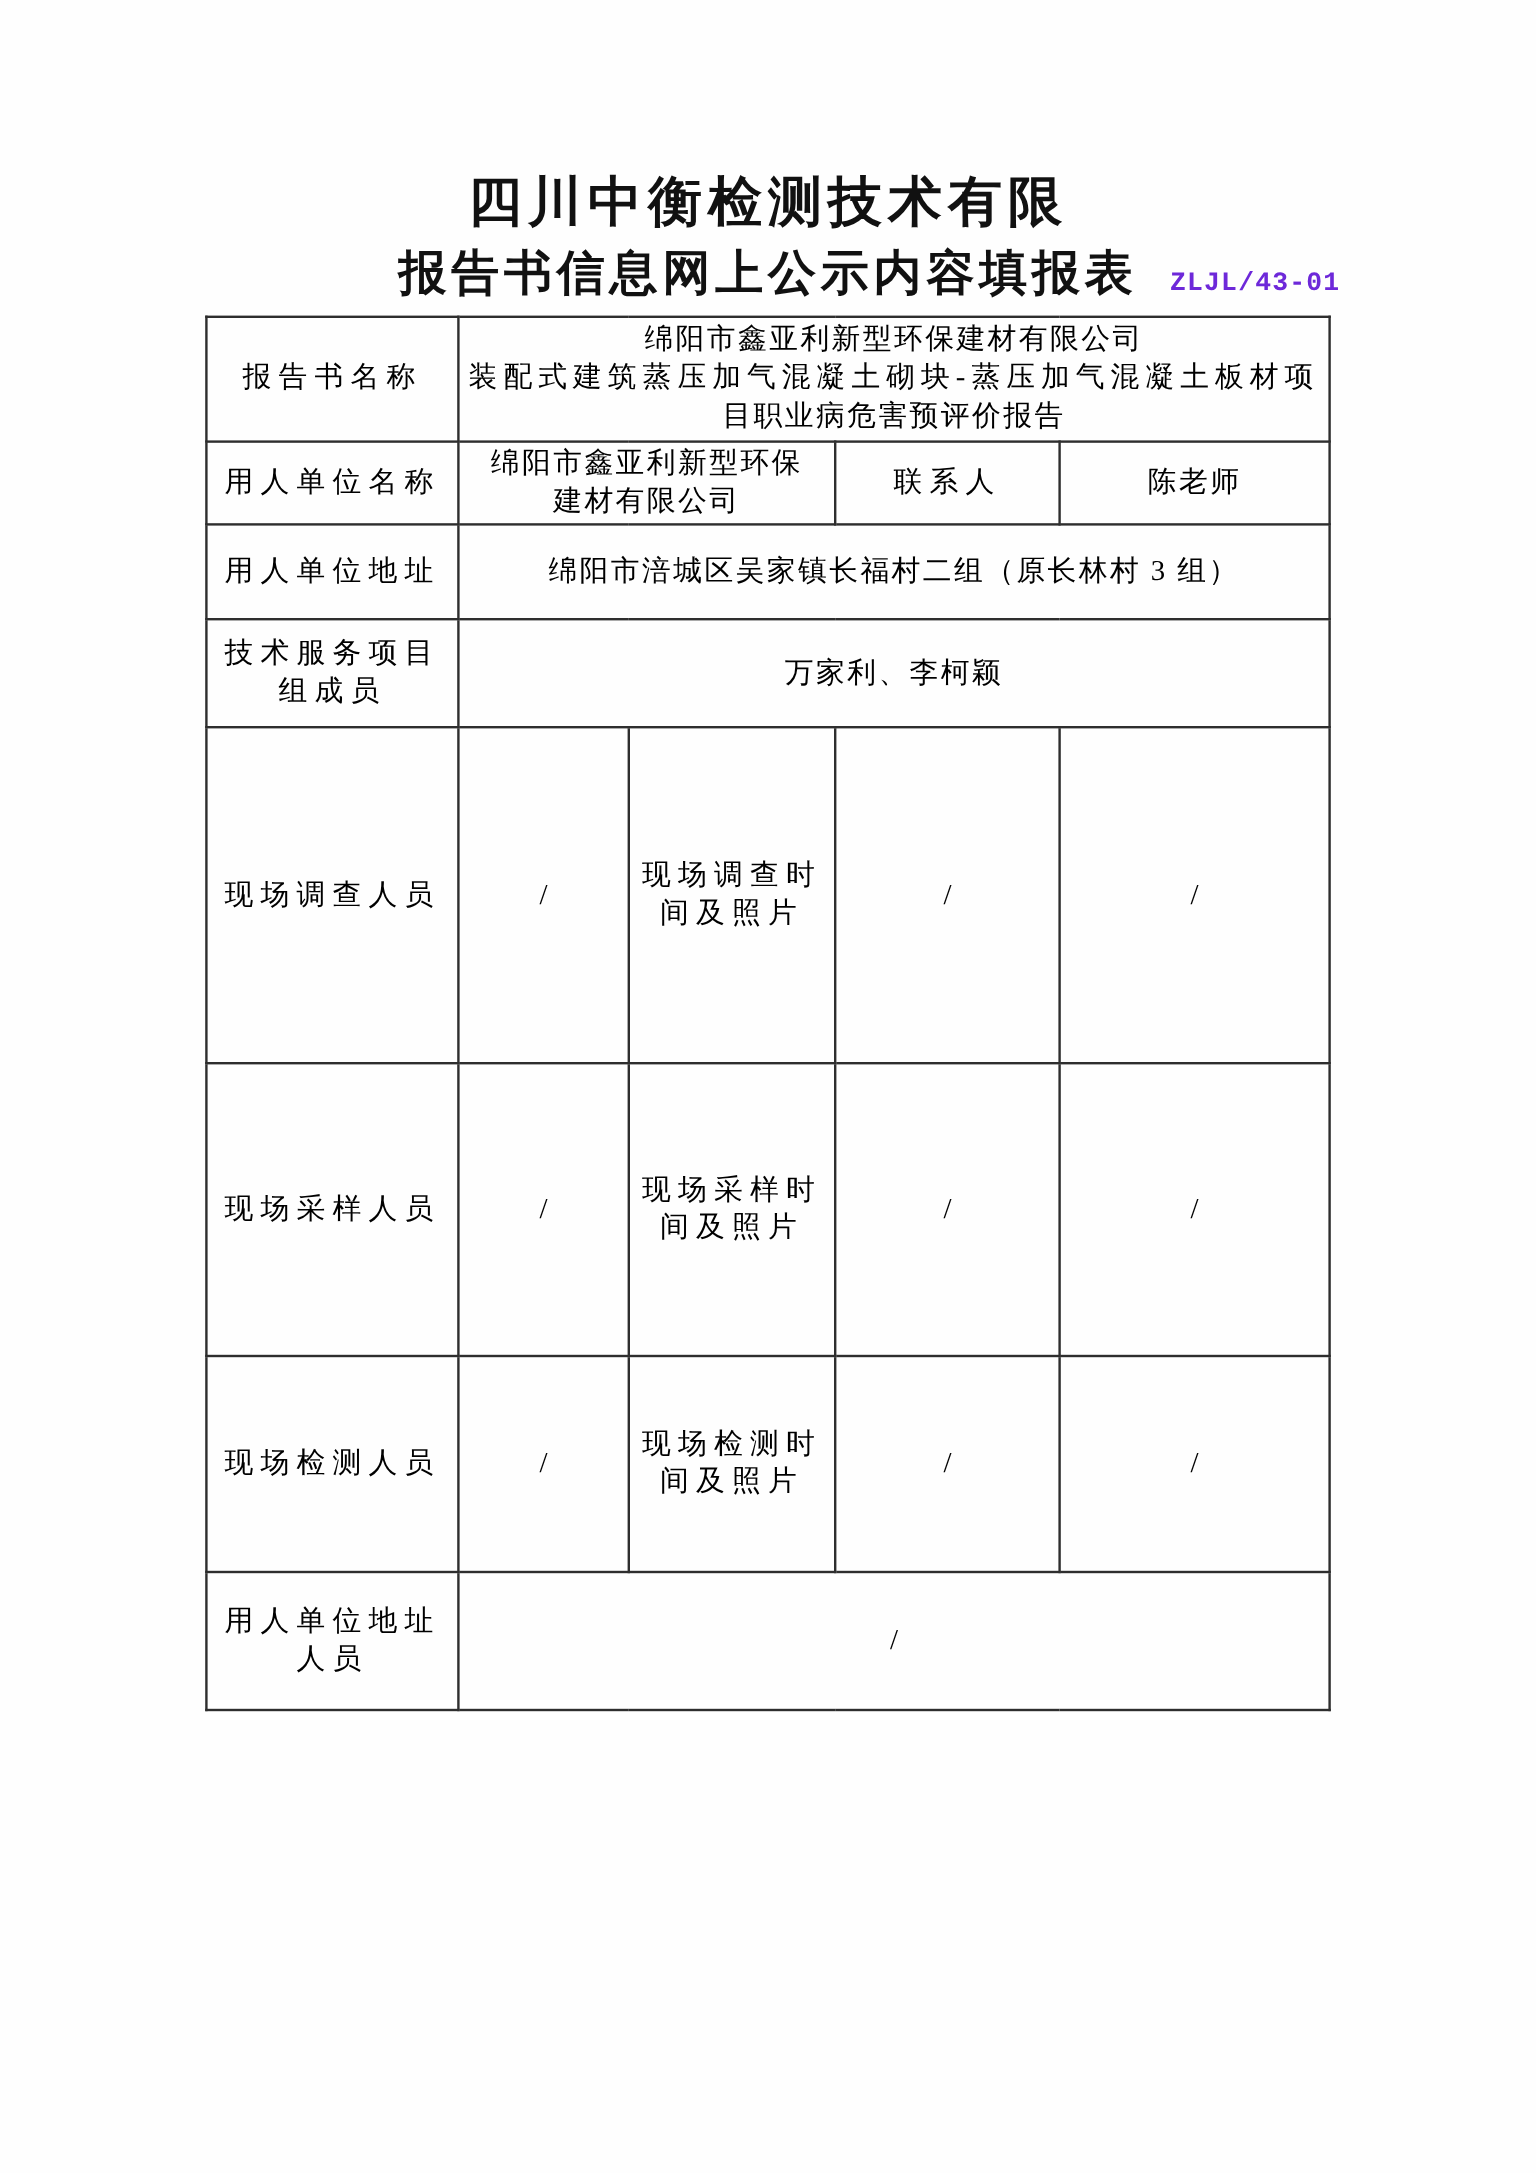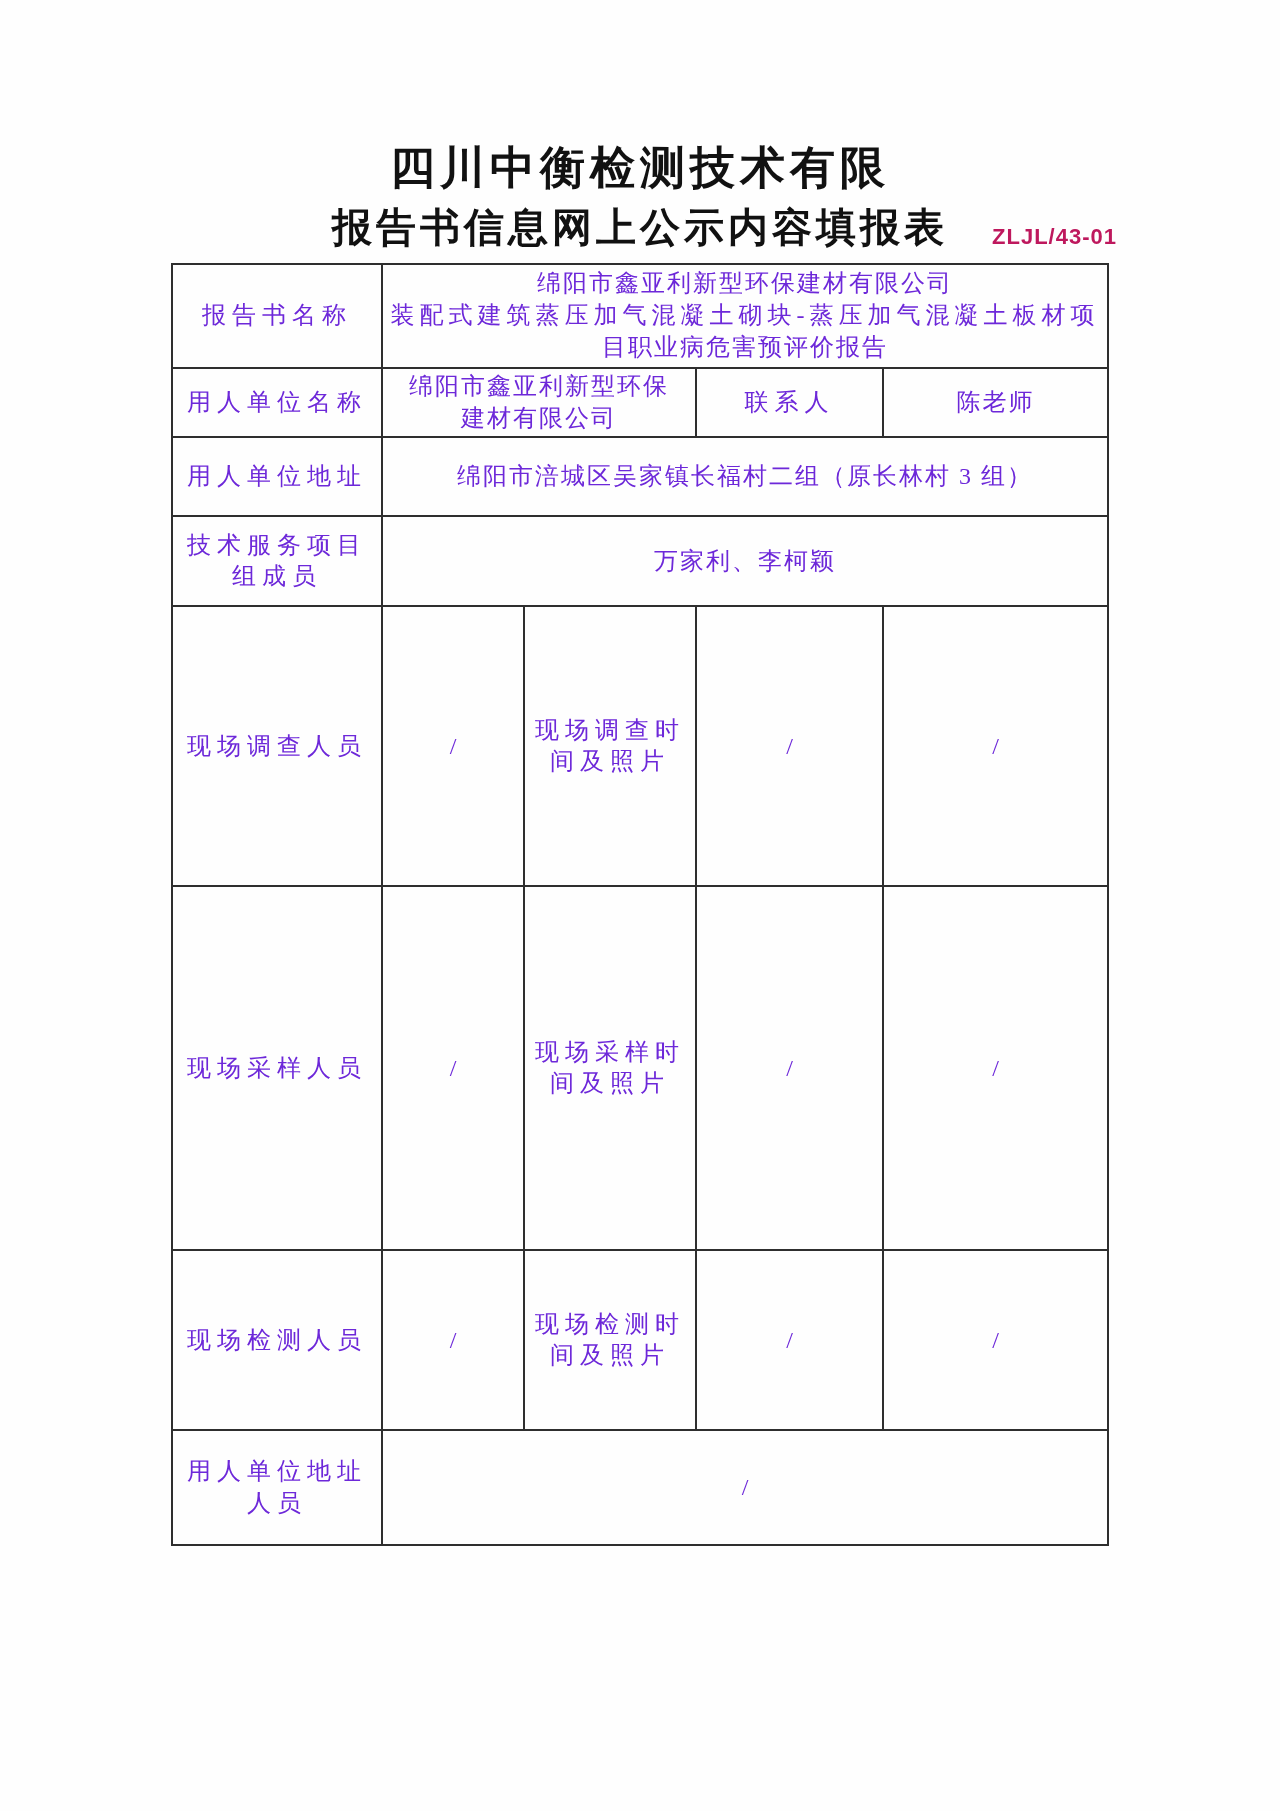--- a/index.html
+++ b/index.html
@@ -32,43 +32,43 @@
   }
   .doc-title.line2 {
     top: 200px;
     font-size: 40px;
     letter-spacing: 4px;
   }
   .form-code {
     position: absolute;
     top: 224px;
     right: 163px;
-    font-family: Liberation Sans, sans-serif;
+    font-family: Liberation Mono, monospace;
     font-weight: 700;
     font-size: 22px;
     letter-spacing: 1px;
-    color: #be185d;
+    color: #6d28d9;
   }
   table.report-table {
     position: absolute;
     left: 171px;
     top: 263px;
     width: 936px;
     border-collapse: collapse;
     table-layout: fixed;
     background: #fefefe;
   }
   table.report-table td {
     border: 2px solid #2e2e2e;
     text-align: center;
     vertical-align: middle;
     padding: 2px 6px;
     font-size: 24px;
     line-height: 1.32;
-    color: #6d28d9;
+    color: #000000;
     overflow: hidden;
   }
   td.label-cell {
     letter-spacing: 6px;
   }
   td.value-cell {
     letter-spacing: 2px;
   }
   .cell-line {
     display: block;
@@ -138,21 +138,21 @@
         <td class="label-cell">现场调查人员</td>
         <td class="slash-cell">/</td>
         <td class="label-cell">
           <span class="cell-line">现场调查时</span>
           <span class="cell-line">间及照片</span>
         </td>
         <td class="slash-cell">/</td>
         <td class="slash-cell">/</td>
       </tr>
 
-      <tr style="height:364px;">
+      <tr style="height:244px;">
         <td class="label-cell">现场采样人员</td>
         <td class="slash-cell">/</td>
         <td class="label-cell">
           <span class="cell-line">现场采样时</span>
           <span class="cell-line">间及照片</span>
         </td>
         <td class="slash-cell">/</td>
         <td class="slash-cell">/</td>
       </tr>
 

